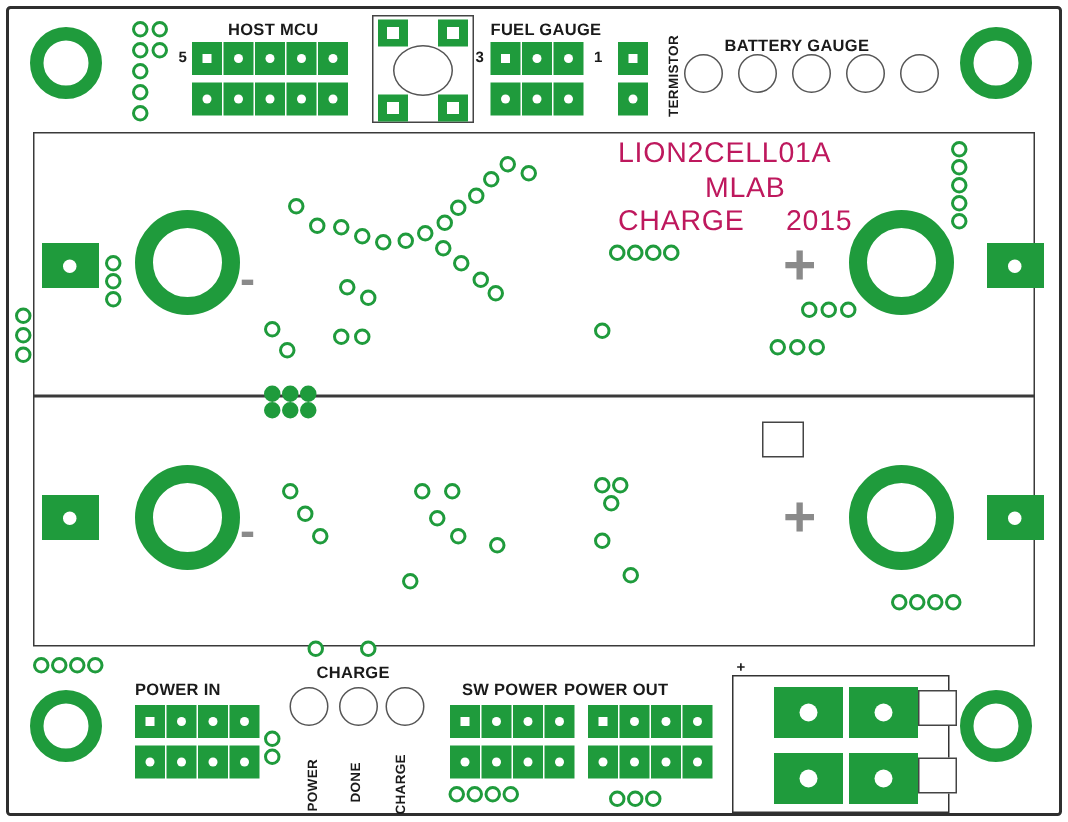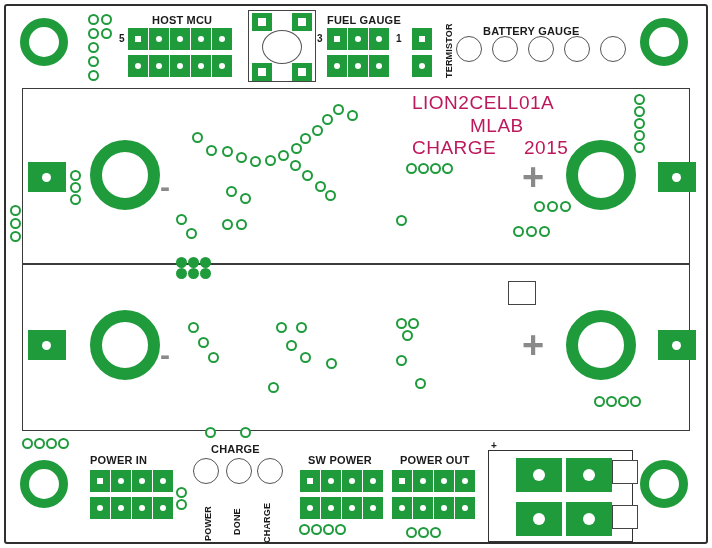--- a/index.html
+++ b/index.html
@@ -365,21 +365,21 @@
   <div class="via-sm" style="left:58px; top:438px; width:11px; height:11px;"></div>
 
   <div class="via-sm" style="left:205px; top:427px; width:11px; height:11px;"></div>
   <div class="via-sm" style="left:240px; top:427px; width:11px; height:11px;"></div>
   <div class="via-sm" style="left:176px; top:487px; width:11px; height:11px;"></div>
   <div class="via-sm" style="left:176px; top:499px; width:11px; height:11px;"></div>
 
   <div class="silk-text" style="left:90px; top:454px;">POWER IN</div>
   <div class="silk-text" style="left:211px; top:443px;">CHARGE</div>
   <div class="silk-text" style="left:308px; top:454px;">SW POWER</div>
-  <div class="silk-text" style="left:400px; top:454px;">POWER OUT</div>
+  <div class="silk-text" style="left:376px; top:454px;">POWER OUT</div>
   <div class="silk-text small" style="left:491px; top:440px;">+</div>
 
   <div class="silk-text tiny rot" style="left:203px; top:541px; transform:rotate(-90deg);">POWER</div>
   <div class="silk-text tiny rot" style="left:232px; top:535px; transform:rotate(-90deg);">DONE</div>
   <div class="silk-text tiny rot" style="left:262px; top:543px; transform:rotate(-90deg);">CHARGE</div>
 
   <div class="hdr" style="left:90px; top:470px; width:85px; height:52px;">
     <div class="hdr-pad sq" style="left:0px;  top:0px;  width:20px; height:22px;">
         <div class="hole"></div>
       </div>

